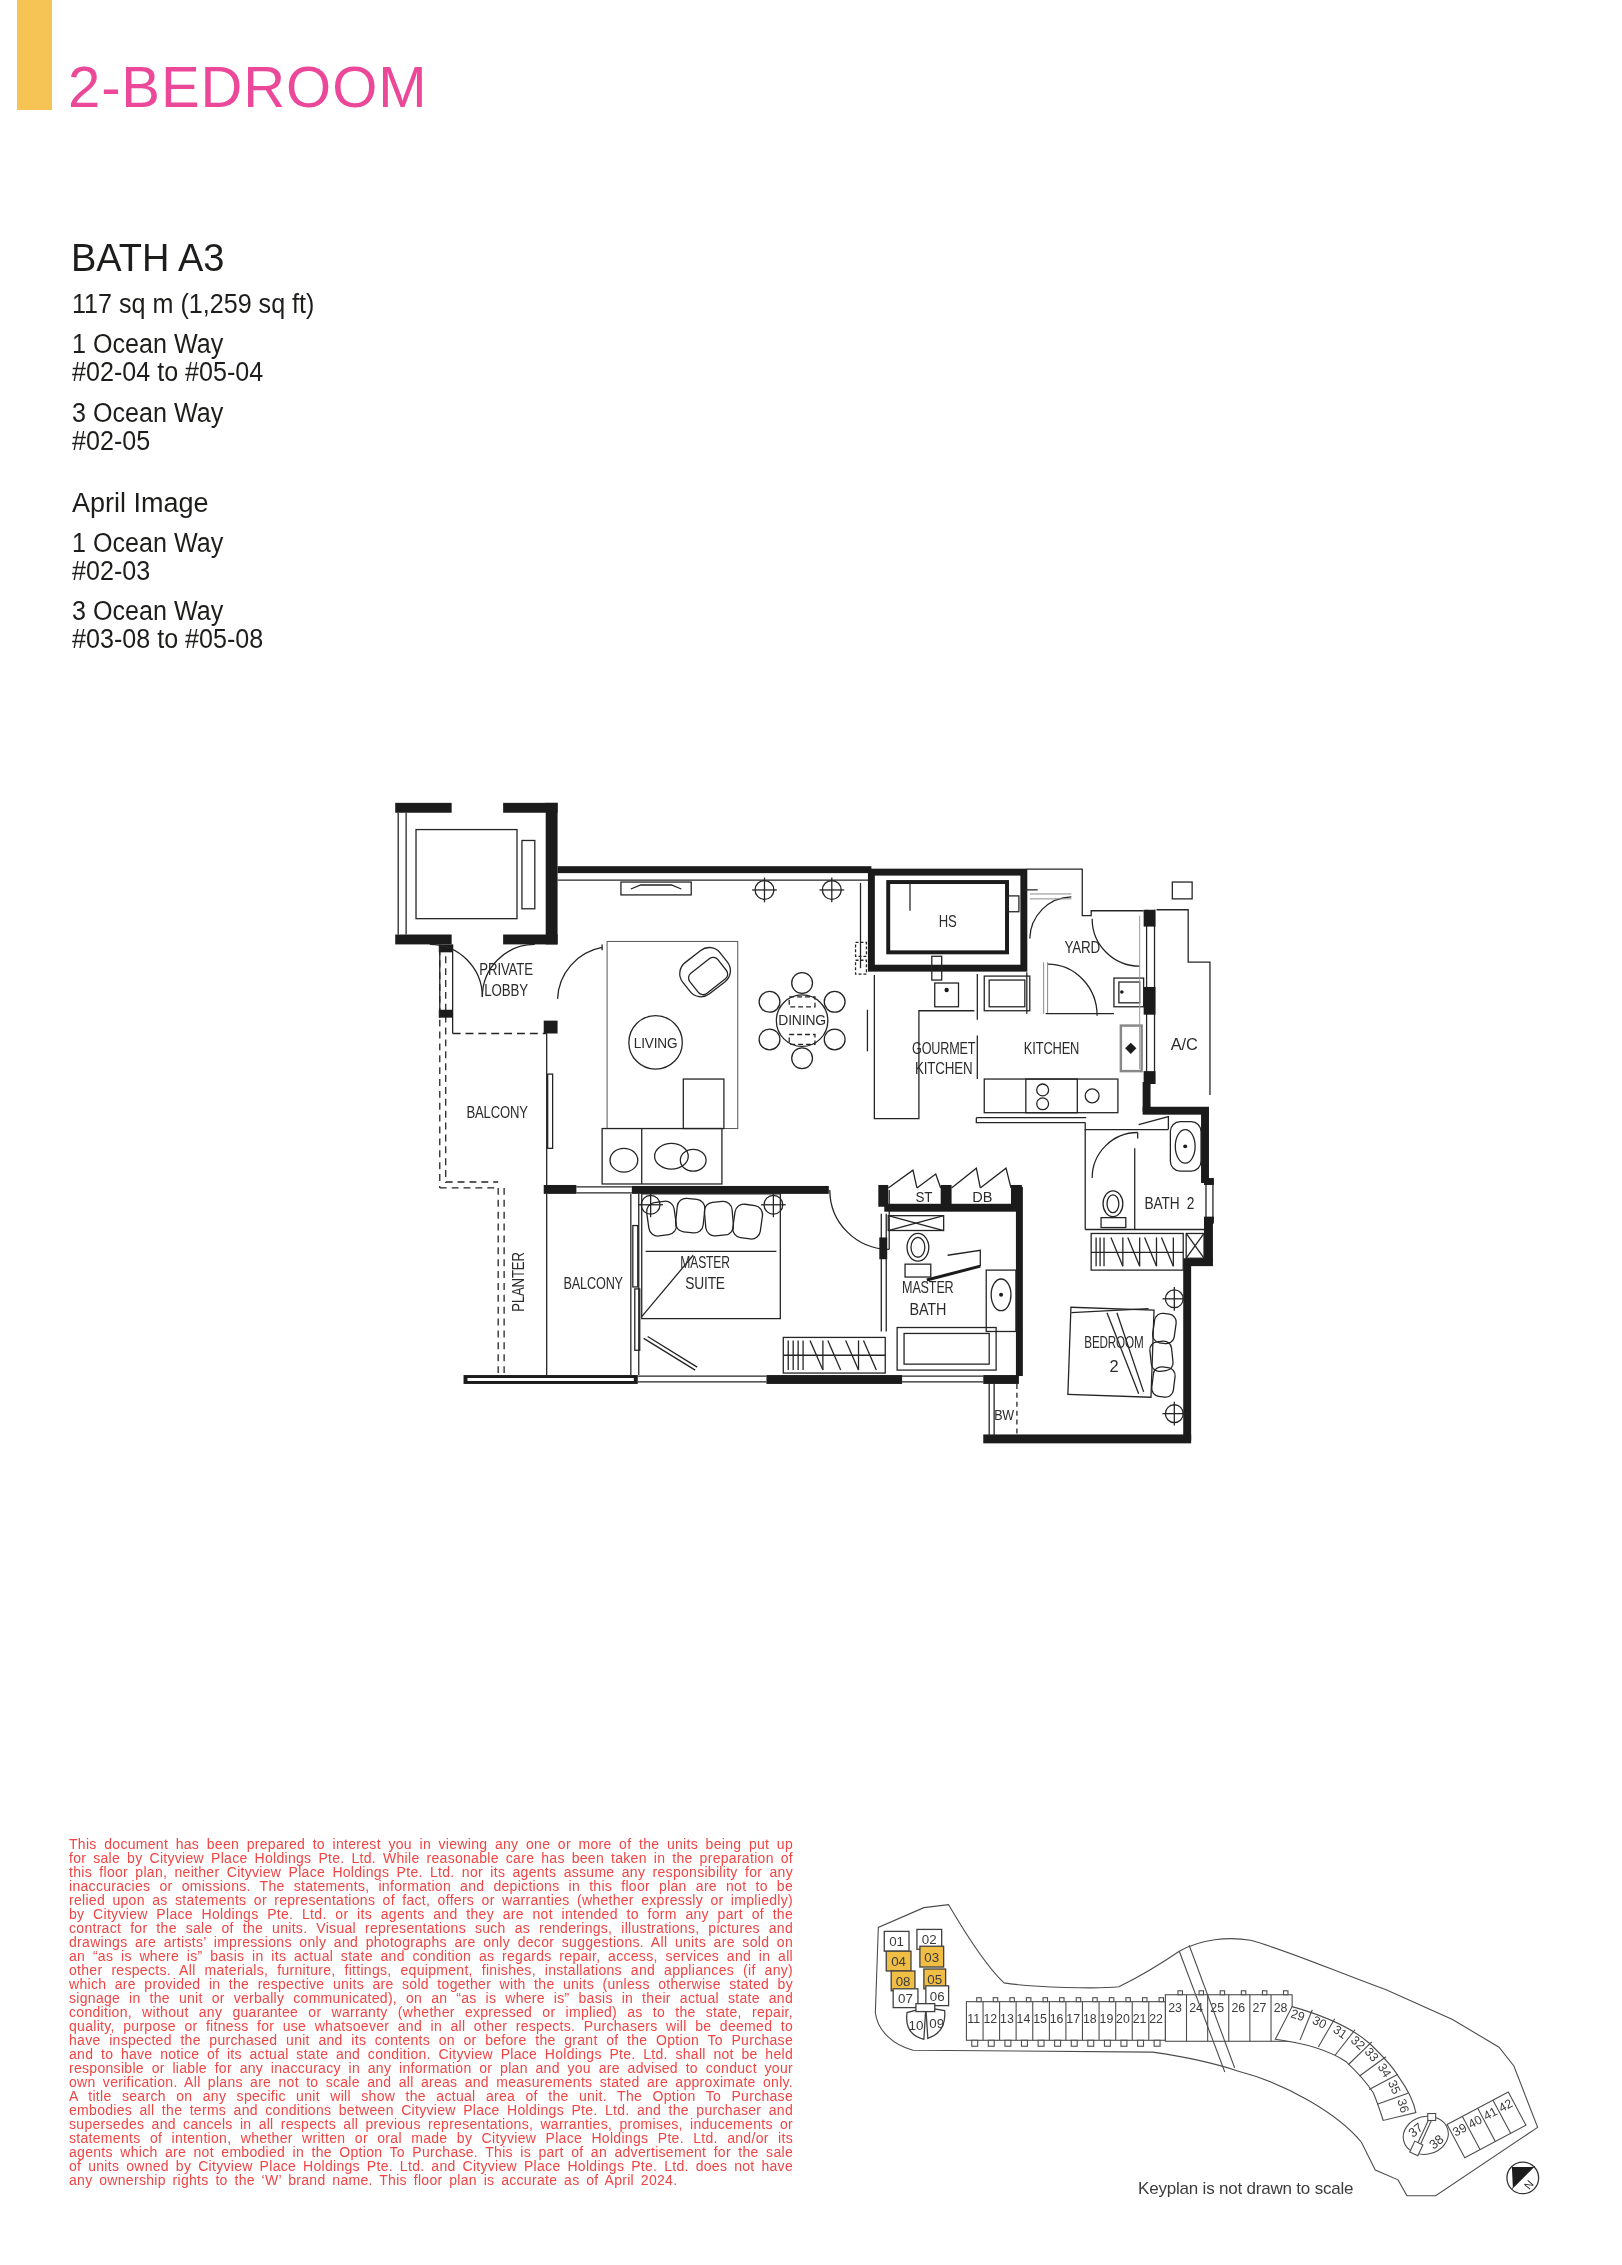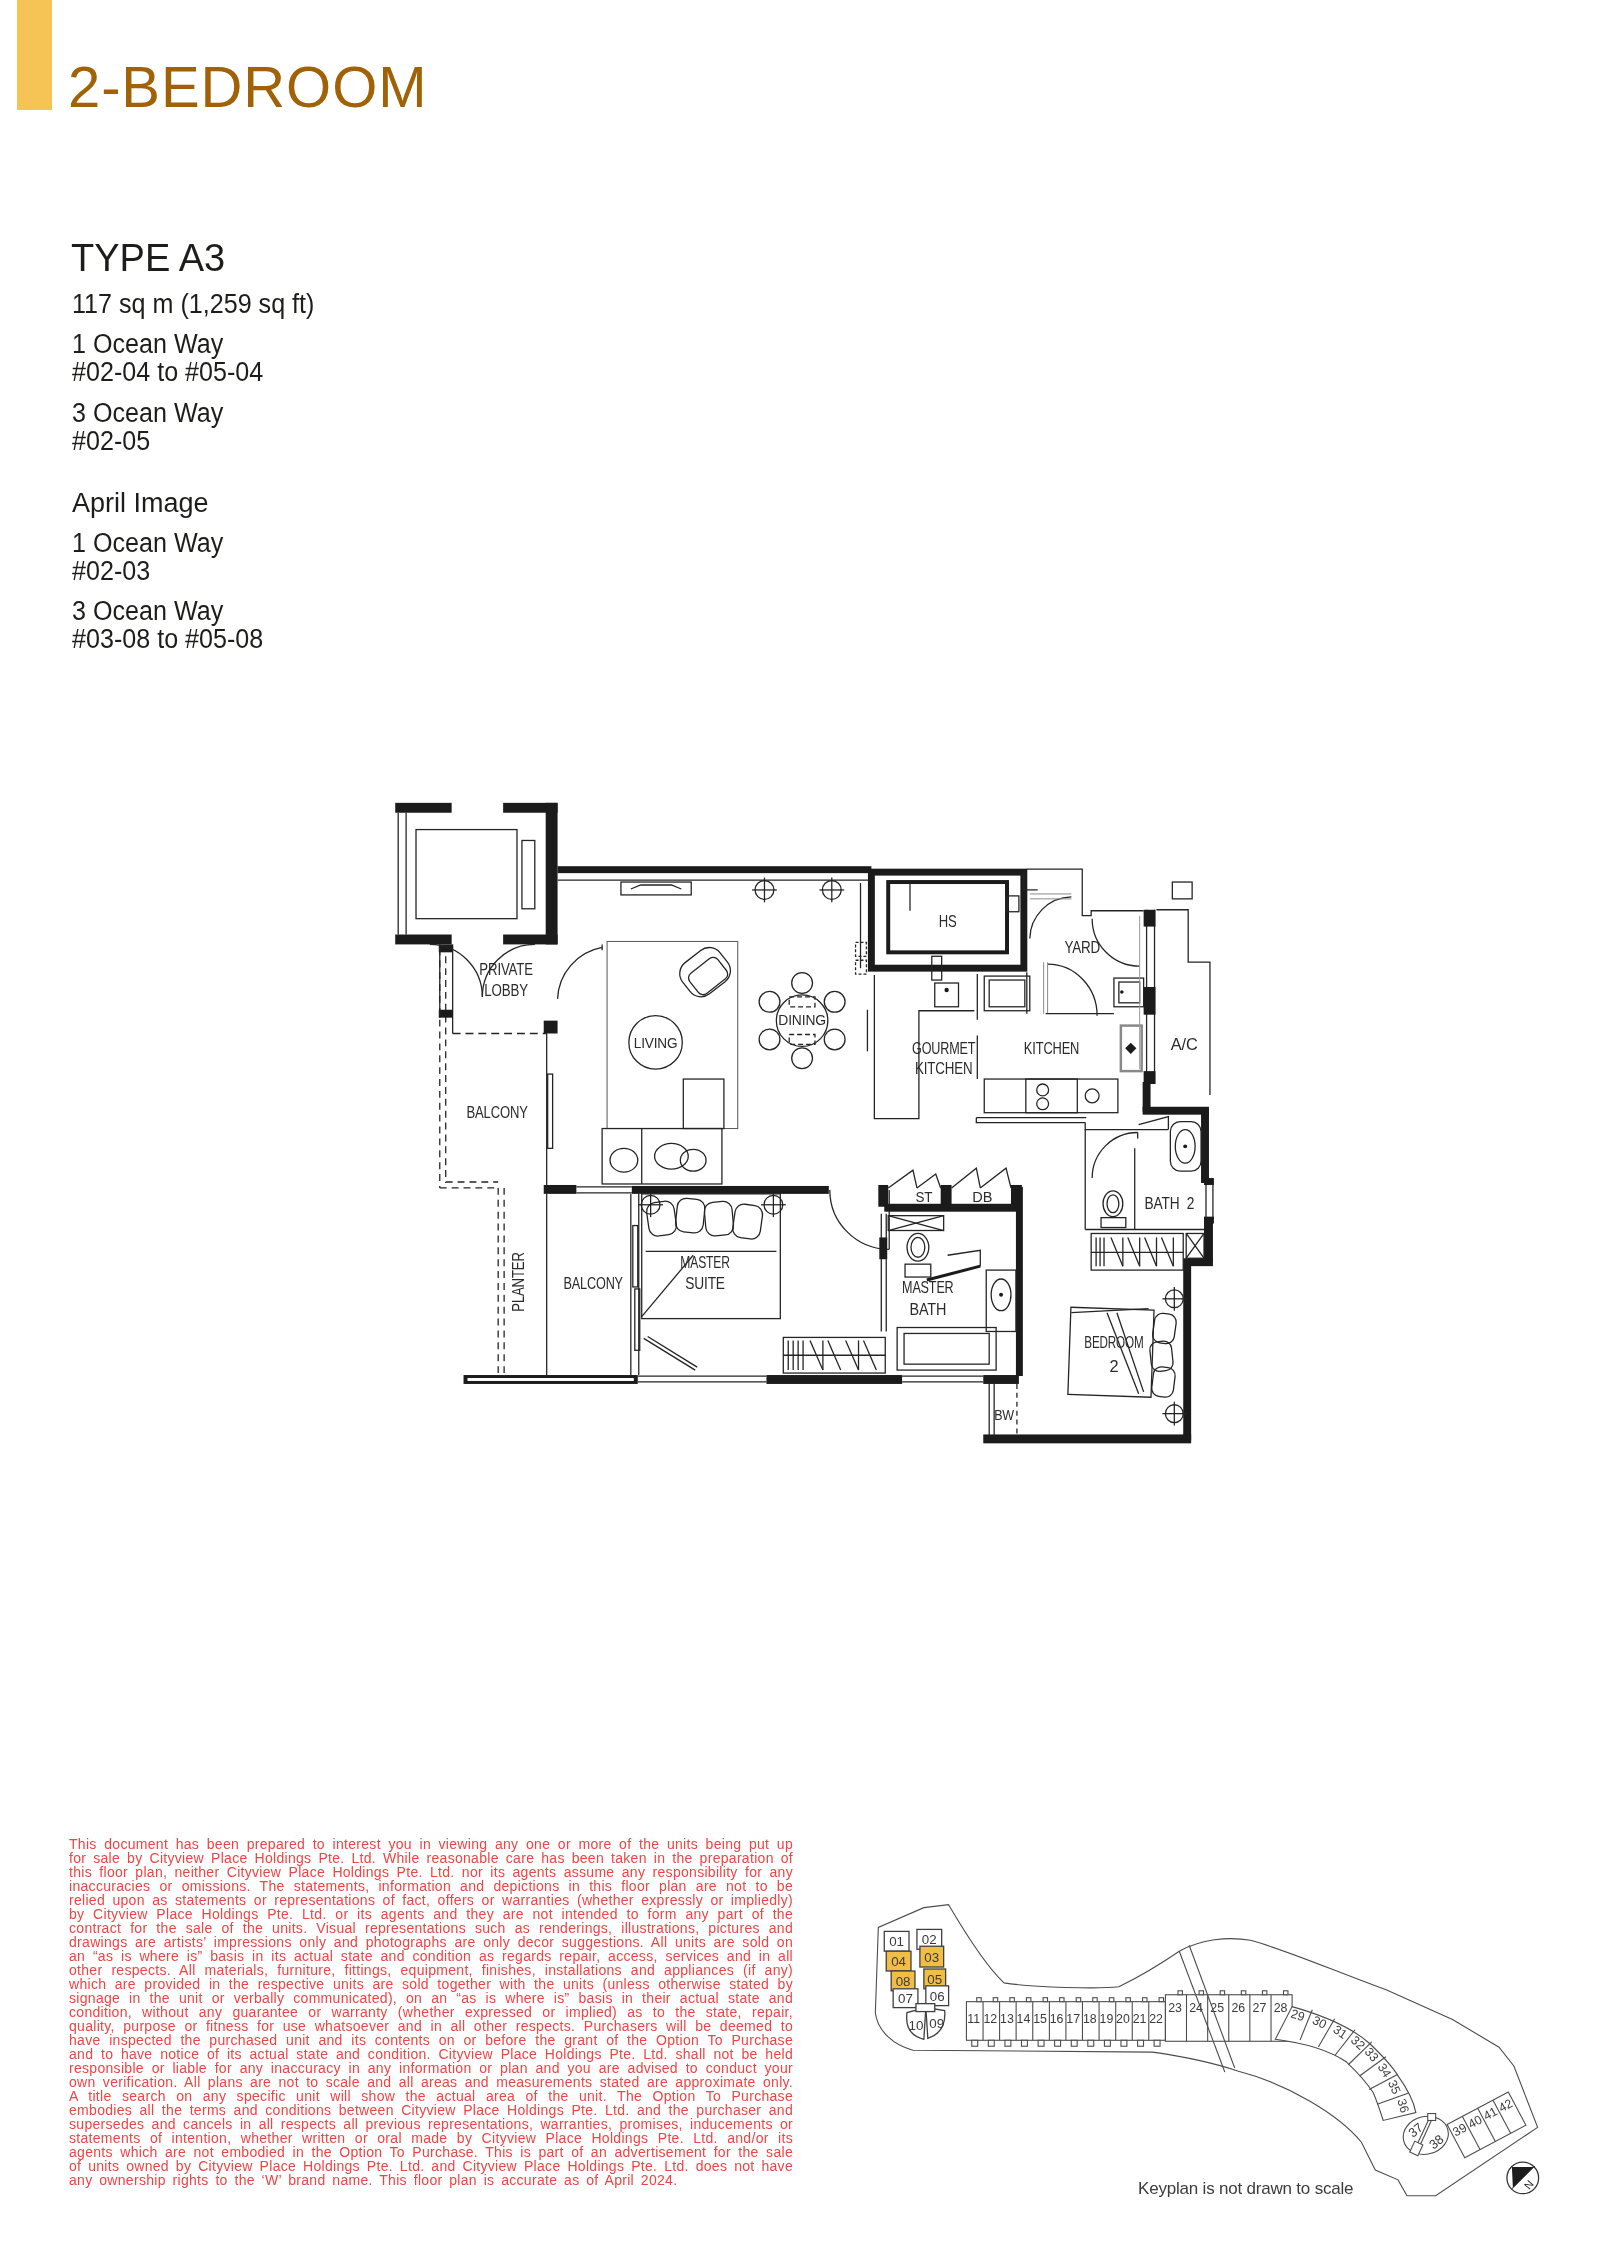--- a/index.html
+++ b/index.html
@@ -1,35 +1,35 @@
 <!DOCTYPE html>
 <html><head>
 <meta charset="utf-8">
 <style>
   html,body{margin:0;padding:0;}
   body{width:1623px;height:2265px;position:relative;background:#ffffff;
        font-family:"Liberation Sans", sans-serif;}
   .abs{position:absolute;white-space:nowrap;}
   #bar{position:absolute;left:17px;top:0;width:35px;height:110px;background:#f6c454;}
-  #title{left:68px;top:53px;font-size:58px;color:#a16207;letter-spacing:0.9px;}
+  #title{left:68px;top:53px;font-size:58px;color:#ec4899;letter-spacing:0.9px;}
   #typeh{left:71px;top:237px;font-size:38px;color:#1d1d1b;}
   .info{left:72px;font-size:27px;color:#1d1d1b;line-height:28px;transform:scaleX(0.93);transform-origin:left top;}
   #disc{position:absolute;left:69px;top:1837px;width:724px;font-size:14px;
         line-height:14px;color:#ef4444;text-align:justify;letter-spacing:0.3px;word-spacing:2.6px;}
   #cap{left:1138px;top:2179px;font-size:17px;color:#3c3c3c;letter-spacing:-0.2px;}
   svg text{font-family:"Liberation Sans", sans-serif;}
   .w{fill:#1b1b1b;stroke:none;}
   .t{fill:none;stroke:#242424;stroke-width:1.3;}
   .lbl{fill:#2b2b2b;stroke:none;letter-spacing:-0.2px;}
 </style>
 </head>
 <body>
 <div id="bar"></div>
 <div class="abs" id="title">2-BEDROOM</div>
-<div class="abs" id="typeh">TYPE A3</div>
+<div class="abs" id="typeh">BATH A3</div>
 <div class="abs info" style="top:290px;">117 sq m (1,259 sq ft)</div>
 <div class="abs info" style="top:330px;">1 Ocean Way<br>#02-04 to #05-04</div>
 <div class="abs info" style="top:399px;">3 Ocean Way<br>#02-05</div>
 <div class="abs info" style="top:489px;transform:scaleX(1);">April Image</div>
 <div class="abs info" style="top:529px;">1 Ocean Way<br>#02-03</div>
 <div class="abs info" style="top:597px;">3 Ocean Way<br>#03-08 to #05-08</div>
 <div id="disc">This document has been prepared to interest you in viewing any one or more of the units being put up for sale by Cityview Place Holdings Pte. Ltd. While reasonable care has been taken in the preparation of this floor plan, neither Cityview Place Holdings Pte. Ltd. nor its agents assume any responsibility for any inaccuracies or omissions. The statements, information and depictions in this floor plan are not to be relied upon as statements or representations of fact, offers or warranties (whether expressly or impliedly) by Cityview Place Holdings Pte. Ltd. or its agents and they are not intended to form any part of the contract for the sale of the units. Visual representations such as renderings, illustrations, pictures and drawings are artists’ impressions only and photographs are only decor suggestions. All units are sold on an “as is where is” basis in its actual state and condition as regards repair, access, services and in all other respects. All materials, furniture, fittings, equipment, finishes, installations and appliances (if any) which are provided in the respective units are sold together with the units (unless otherwise stated by signage in the unit or verbally communicated), on an “as is where is” basis in their actual state and condition, without any guarantee or warranty (whether expressed or implied) as to the state, repair, quality, purpose or fitness for use whatsoever and in all other respects. Purchasers will be deemed to have inspected the purchased unit and its contents on or before the grant of the Option To Purchase and to have notice of its actual state and condition. Cityview Place Holdings Pte. Ltd. shall not be held responsible or liable for any inaccuracy in any information or plan and you are advised to conduct your own verification. All plans are not to scale and all areas and measurements stated are approximate only. A title search on any specific unit will show the actual area of the unit. The Option To Purchase embodies all the terms and conditions between Cityview Place Holdings Pte. Ltd. and the purchaser and supersedes and cancels in all respects all previous representations, warranties, promises, inducements or statements of intention, whether written or oral made by Cityview Place Holdings Pte. Ltd. and/or its agents which are not embodied in the Option To Purchase. This is part of an advertisement for the sale of units owned by Cityview Place Holdings Pte. Ltd. and Cityview Place Holdings Pte. Ltd. does not have any ownership rights to the ‘W’ brand name. This floor plan is accurate as of April 2024.</div>
 <div class="abs" id="cap">Keyplan is not drawn to scale</div>
 <svg id="plan" style="position:absolute;left:0;top:0;" width="1623" height="2265" viewBox="0 0 1639 2288">
 <g>

